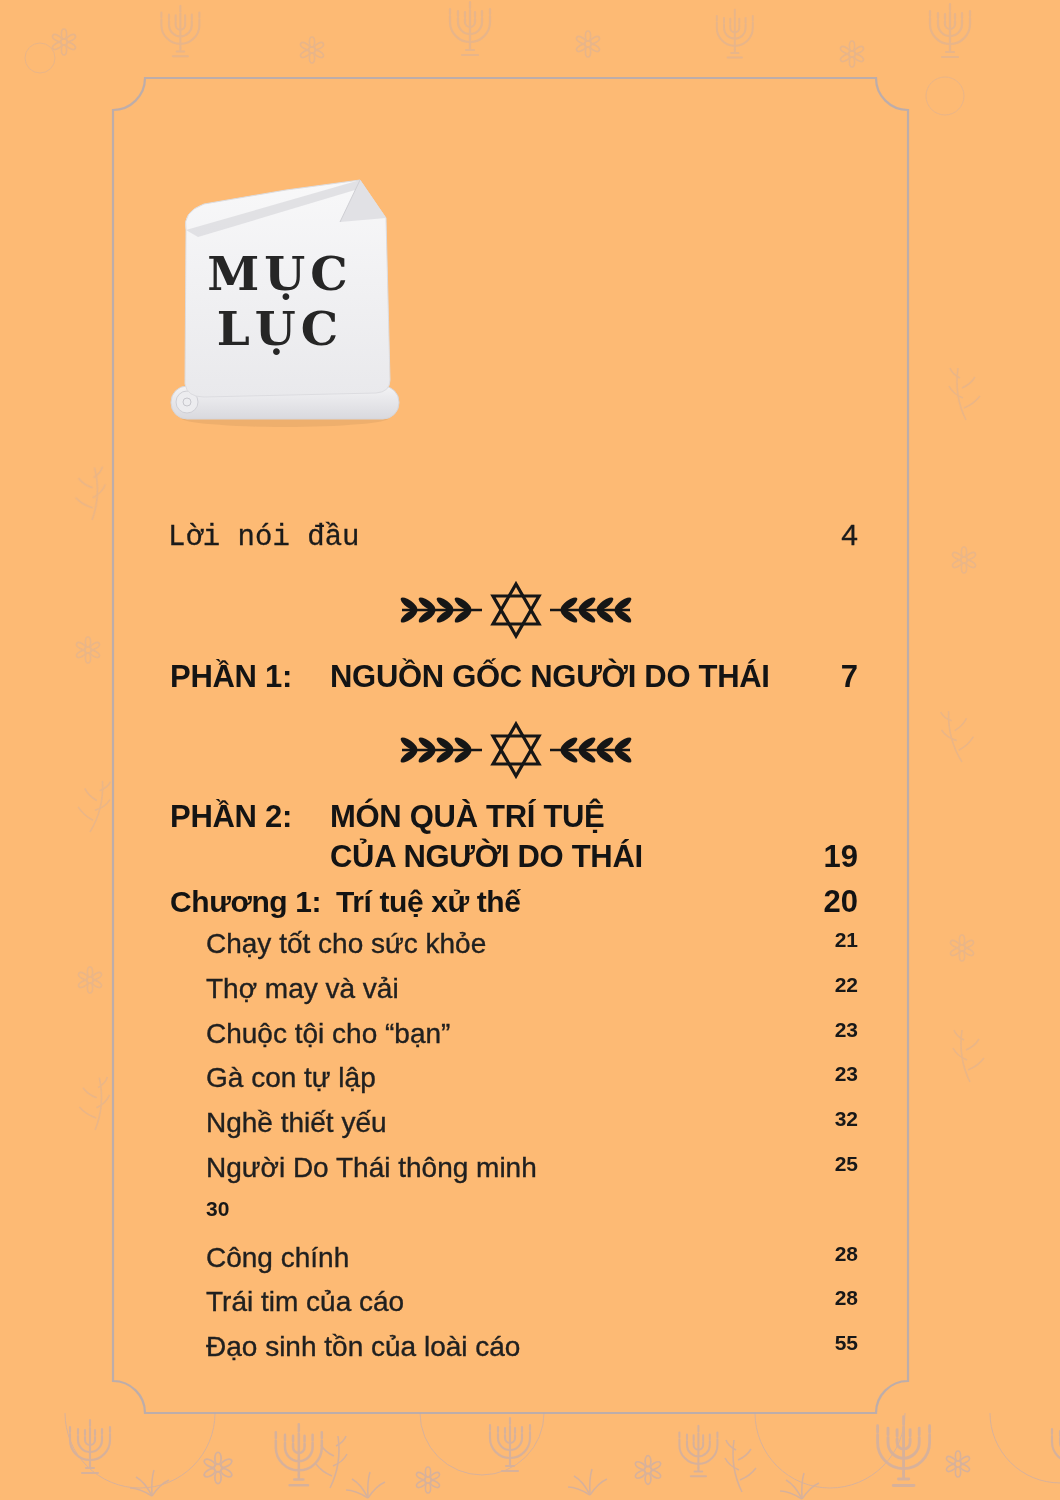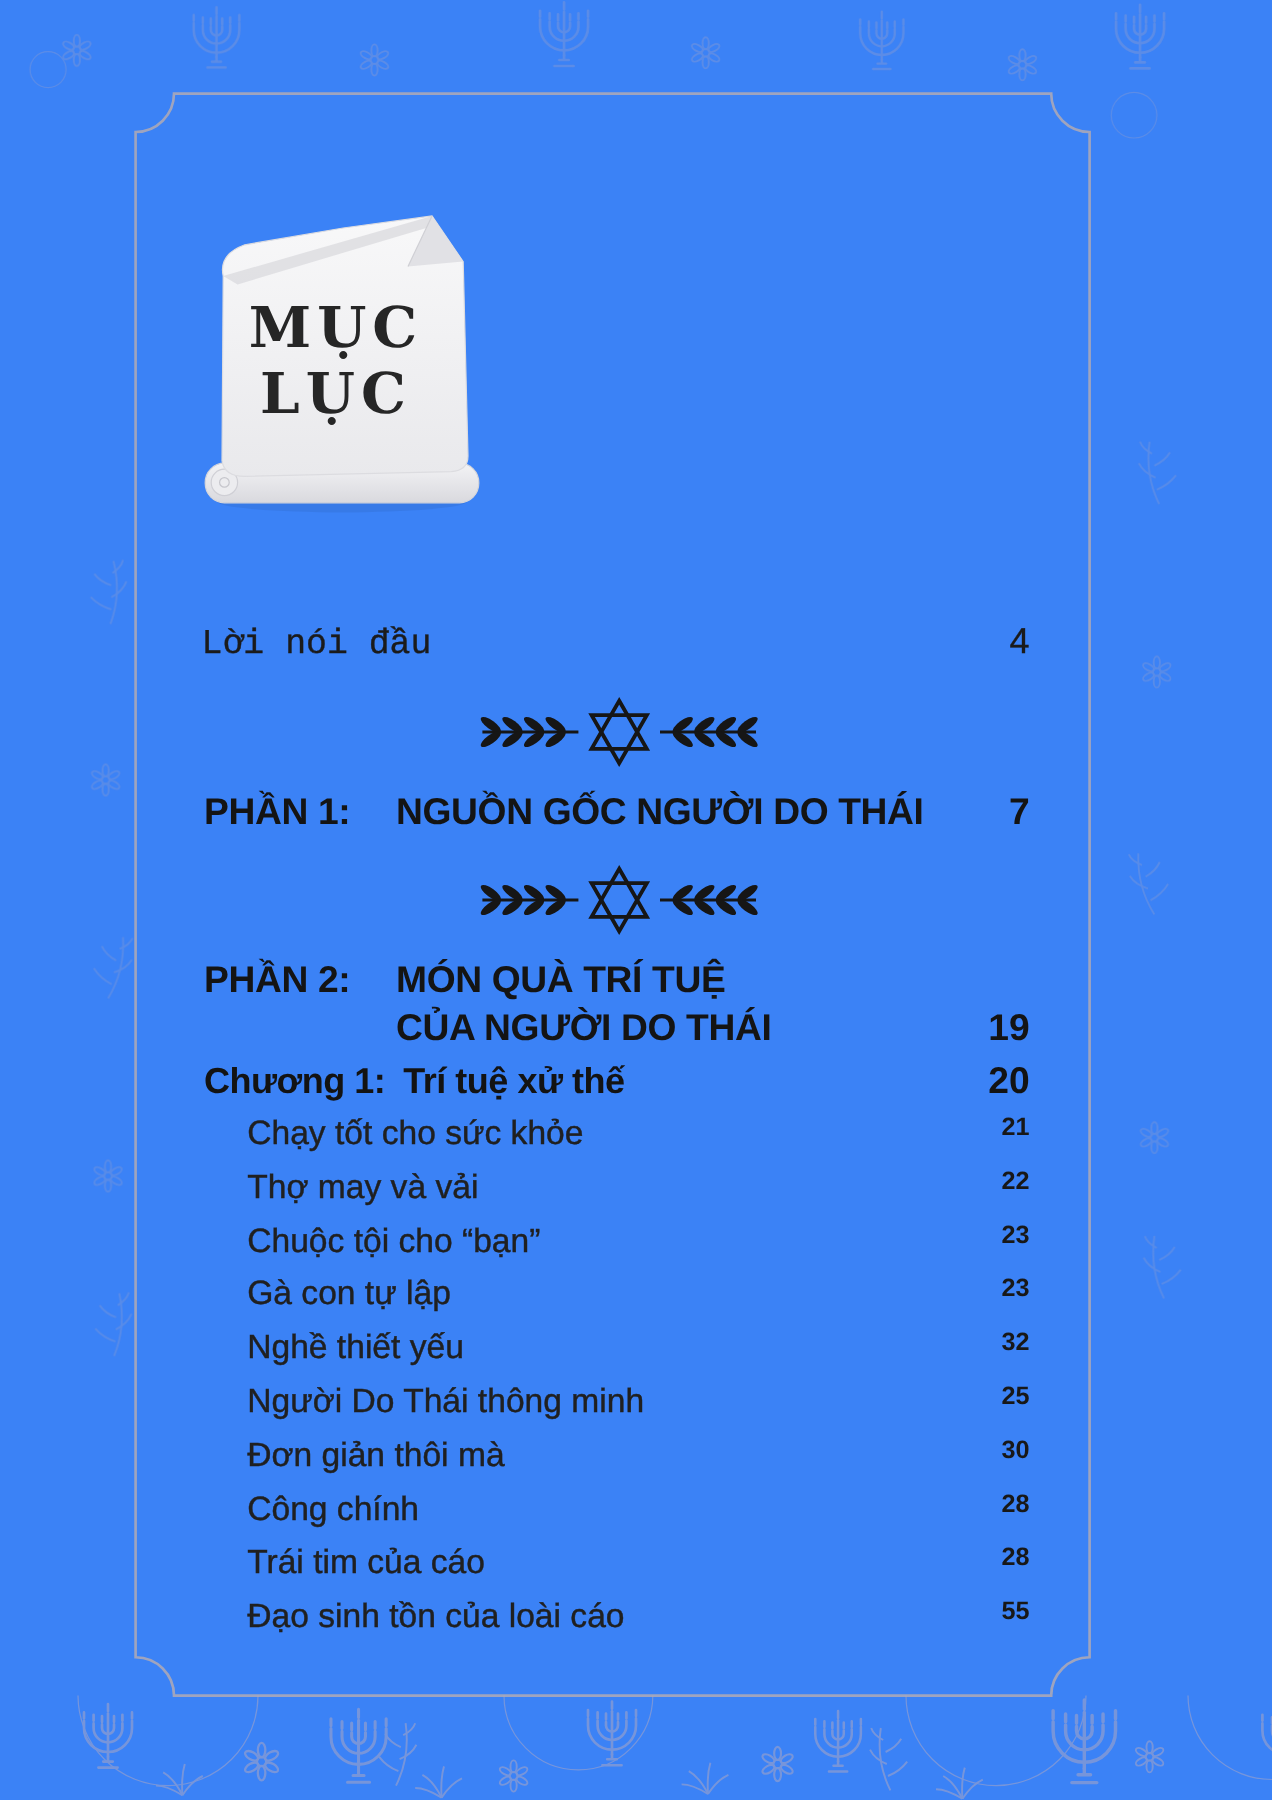--- a/index.html
+++ b/index.html
@@ -1,18 +1,18 @@
 <!DOCTYPE html>
 <html><head>
 <meta charset="utf-8">
 <style>
   html,body{margin:0;padding:0;background:#e9e9ec;}
   #page{
     position:relative;width:1060px;height:1500px;margin:0 auto;
-    background:#3b82f6;overflow:hidden;
+    background:#fdba74;overflow:hidden;
     font-family:"Liberation Sans",sans-serif;color:#1b1b1b;
   }
   svg{display:block}
   
   #bg-pattern,#frame{position:absolute;left:0;top:0;pointer-events:none;}
   
   #scroll-art{position:absolute;left:166px;top:170px;width:238px;height:258px;}
   #scroll-art .art{position:absolute;left:0;top:0;}
   #scroll-text{
     position:absolute;left:0;right:10px;top:76px;text-align:center;
@@ -284,21 +284,20 @@
         <span class="lbl">Nghề thiết yếu</span>
         <span class="num">32</span>
       </div>
 
       <div class="item">
         <span class="lbl">Người Do Thái thông minh</span>
         <span class="num">25</span>
       </div>
 
       <div class="item">
-        <span class="lbl">Đơn giản thôi mà</span>
         <span class="num">30</span>
       </div>
 
       <div class="item">
         <span class="lbl">Công chính</span>
         <span class="num">28</span>
       </div>
 
       <div class="item">
         <span class="lbl">Trái tim của cáo</span>

